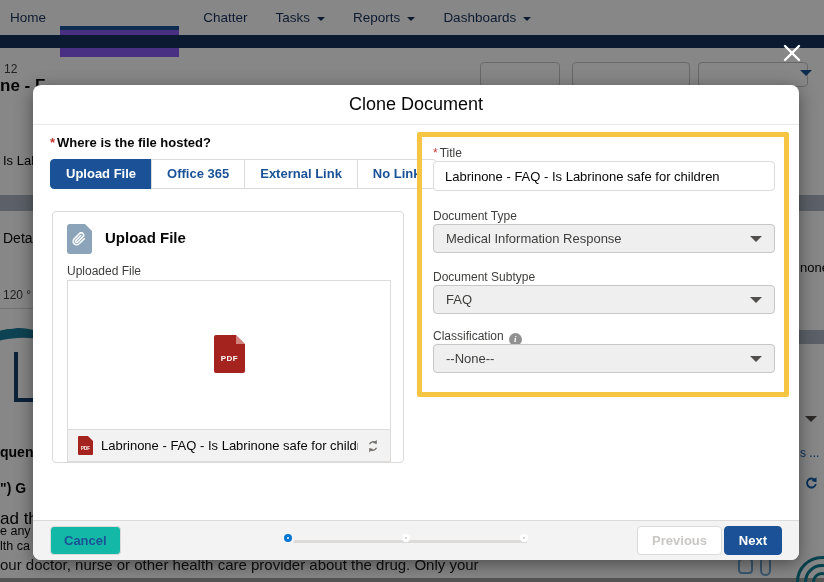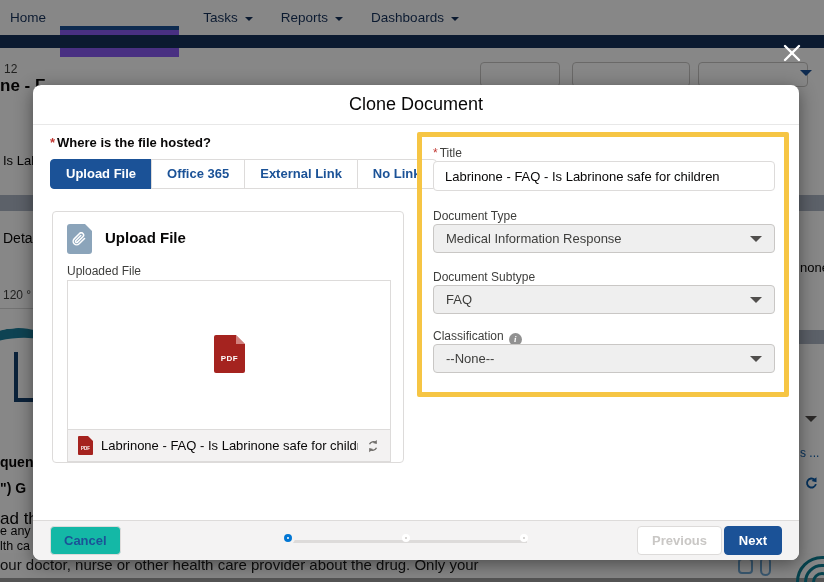--- a/index.html
+++ b/index.html
@@ -102,20 +102,23 @@
 
   <div class="nav">
     <div class="nav-item first">
       <span>Home</span>
     </div>
     <div class="nav-item selected">
       <span>Documents</span>
       <span class="caret-dn"></span>
     </div>
     <div class="nav-item">
+      <span>Chatter</span>
+    </div>
+    <div class="nav-item">
       <span>Tasks</span>
       <span class="caret-dn"></span>
     </div>
     <div class="nav-item">
       <span>Reports</span>
       <span class="caret-dn"></span>
     </div>
     <div class="nav-item">
       <span>Dashboards</span>
       <span class="caret-dn"></span>
@@ -129,21 +132,21 @@
   <div class="ghost-btn" style="left:572px; top:62px; width:118px; height:25px;"></div>
   <div class="ghost-btn" style="left:698px; top:62px; width:110px; height:25px;"></div>
   <div class="caret-dn-lg" style="left:800px; top:70px; border-top-color:#1b5297;"></div>
   <div class="bg-frag" style="left:3px; top:153px; font-size:13px;">Is Lab</div>
   <div class="band" style="left:0; top:195px; width:824px; height:16px;"></div>
   <div class="bg-frag" style="left:3px; top:230px; font-size:14px;">Deta</div>
   <div class="bg-frag" style="left:3px; top:288px; font-size:12px; color:#3e3e3c;">120 °</div>
   <div class="hline" style="left:0; top:308px; width:33px;"></div>
   <div class="swoosh"></div>
   <div class="lshape"></div>
-  <div class="bg-frag" style="left:0; top:454px; font-size:14px; font-weight:bold;">quen</div>
+  <div class="bg-frag" style="left:0; top:444px; font-size:14px; font-weight:bold;">quen</div>
   <div class="bg-frag" style="left:0; top:480px; font-size:14px; font-weight:bold;">") G</div>
   <div class="bg-frag" style="left:0; top:509px; font-size:17px;">ad thi</div>
   <div class="bg-frag" style="left:0; top:524px; font-size:12.5px;">e any</div>
   <div class="bg-frag" style="left:0; top:539px; font-size:12.5px;">lth ca</div>
   <div class="bottom-doc">
     <div class="txt">our doctor, nurse or other health care provider about the drug. Only your</div>
   </div>
   <div class="bot-glyph" style="left:738px; top:558px; width:15px; height:16px; z-index:1;"></div>
   <div class="bot-glyph" style="left:760px; top:556px; width:11px; height:20px; border-radius:6px; z-index:1;"></div>
   <div class="bottom-edge"></div>

